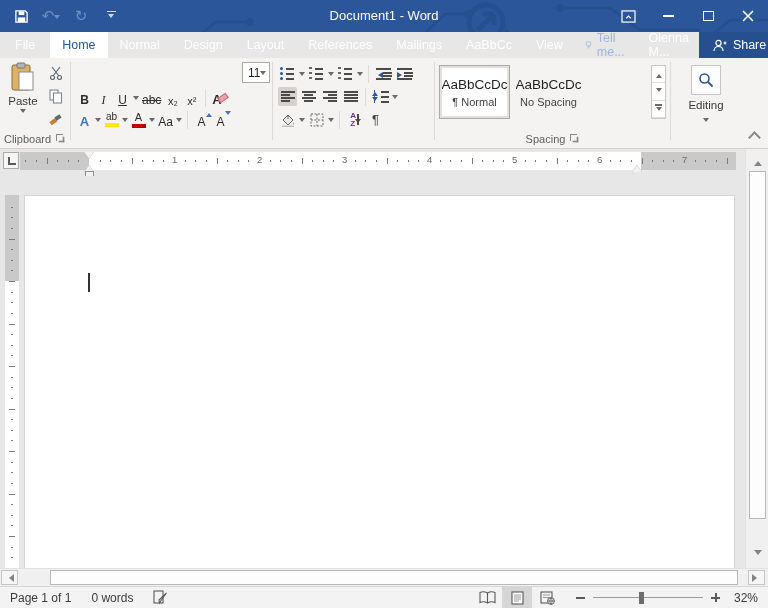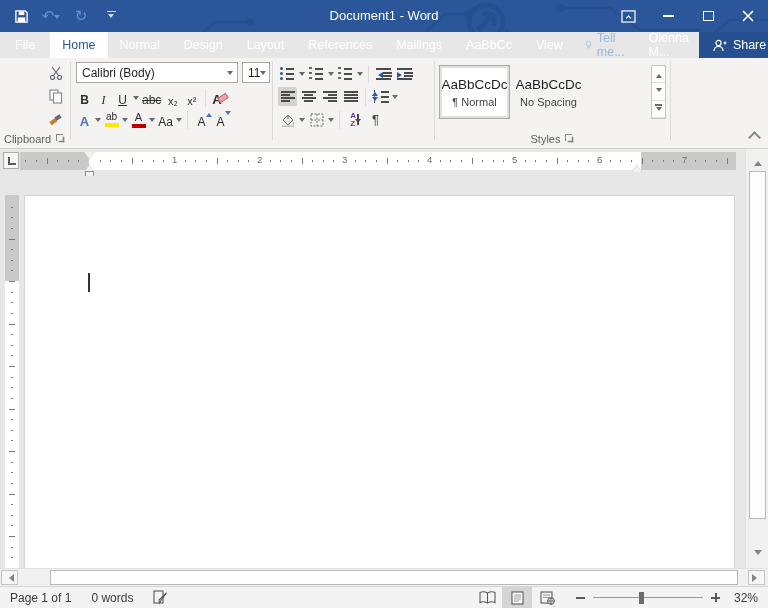--- a/index.html
+++ b/index.html
@@ -298,20 +298,29 @@
             <path d="M10.5 4 h3 M12 2.5 v3" stroke="#fff" stroke-width="1.2"></path>
           </svg>
         <span>Share</span>
       </div>
     </div>
   </div>
 
   <div class="ribbon">
 
     <div class="rgroup g-clipboard">
+      <div class="paste-big">
+        <svg width="26" height="30" viewBox="0 0 26 30">
+          <rect x="2" y="3" width="18" height="25" rx="2" fill="#deb263" stroke="#8b6d36" stroke-width="1"></rect>
+          <rect x="7" y="1" width="8" height="5" rx="1" fill="#b5b5b5" stroke="#777" stroke-width="1"></rect>
+          <rect x="9" y="10" width="14" height="18" fill="#fff" stroke="#8a8a8a" stroke-width="1"></rect>
+        </svg>
+        <span class="paste-label">Paste</span>
+        <span class="caret2" style="margin-top:2px;"></span>
+      </div>
       <div class="clip-col">
         <div class="small-btn">
           <svg width="14" height="14" viewBox="0 0 14 14">
               <path d="M3 1 L10 10 M11 1 L4 10" stroke="#5f6a75" stroke-width="1.2" fill="none"></path>
               <circle cx="3.5" cy="11.5" r="2" fill="none" stroke="#5f6a75" stroke-width="1.2"></circle>
               <circle cx="10.5" cy="11.5" r="2" fill="none" stroke="#5f6a75" stroke-width="1.2"></circle>
             </svg>
         </div>
         <div class="small-btn">
           <svg width="14" height="15" viewBox="0 0 14 15">
@@ -327,24 +336,20 @@
         </div>
       </div>
       <div class="glabel">
           <span>Clipboard</span>
           <span class="launcher"></span>
         </div>
     </div>
     <div class="gsep" style="left:70px;"></div>
 
     <div class="rgroup g-font">
-      <div class="combo font-name">
-        <span>Calibri (Body)</span>
-        <span class="caret2"></span>
-      </div>
       <div class="combo font-size">
         <span>11</span>
         <span class="caret2"></span>
       </div>
       <div class="btnrow row2">
         <div class="fbtn bold">B</div>
         <div class="fbtn ital">I</div>
         <div class="fbtn undl">U</div>
         <span class="caret2"></span>
         <div class="fbtn strike">abc</div>
@@ -538,26 +543,38 @@
             <span class="tri-d"></span>
           </div>
         <div class="ss-btn">
           <span class="more-bar">
               <i></i>
               <span class="tri-d"></span>
             </span>
         </div>
       </div>
       <div class="glabel">
-          <span>Styles</span>
+          <span>Spacing</span>
           <span class="launcher"></span>
         </div>
     </div>
     <div class="gsep" style="left:670px;"></div>
 
+    <div class="rgroup g-editing">
+      <div class="edit-btn">
+        <span class="search-box">
+          <svg width="16" height="16" viewBox="0 0 16 16">
+              <circle cx="6.5" cy="6.5" r="4.5" fill="none" stroke="#2b579a" stroke-width="1.6"></circle>
+              <path d="M10 10 L14.5 14.5" stroke="#2b579a" stroke-width="1.8"></path>
+            </svg>
+        </span>
+        <span class="edit-label">Editing</span>
+        <span class="caret2"></span>
+      </div>
+    </div>
     <div class="collapse-chevron"></div>
   </div>
 
   <div class="ruler-row">
     <div class="tabsel"></div>
     <div class="h-ruler">
       <div class="white"></div>
       <div>
           <i class="rtick" style="left: 5.25px;"></i>
           <i class="rtick" style="left: 15.875px;"></i>

